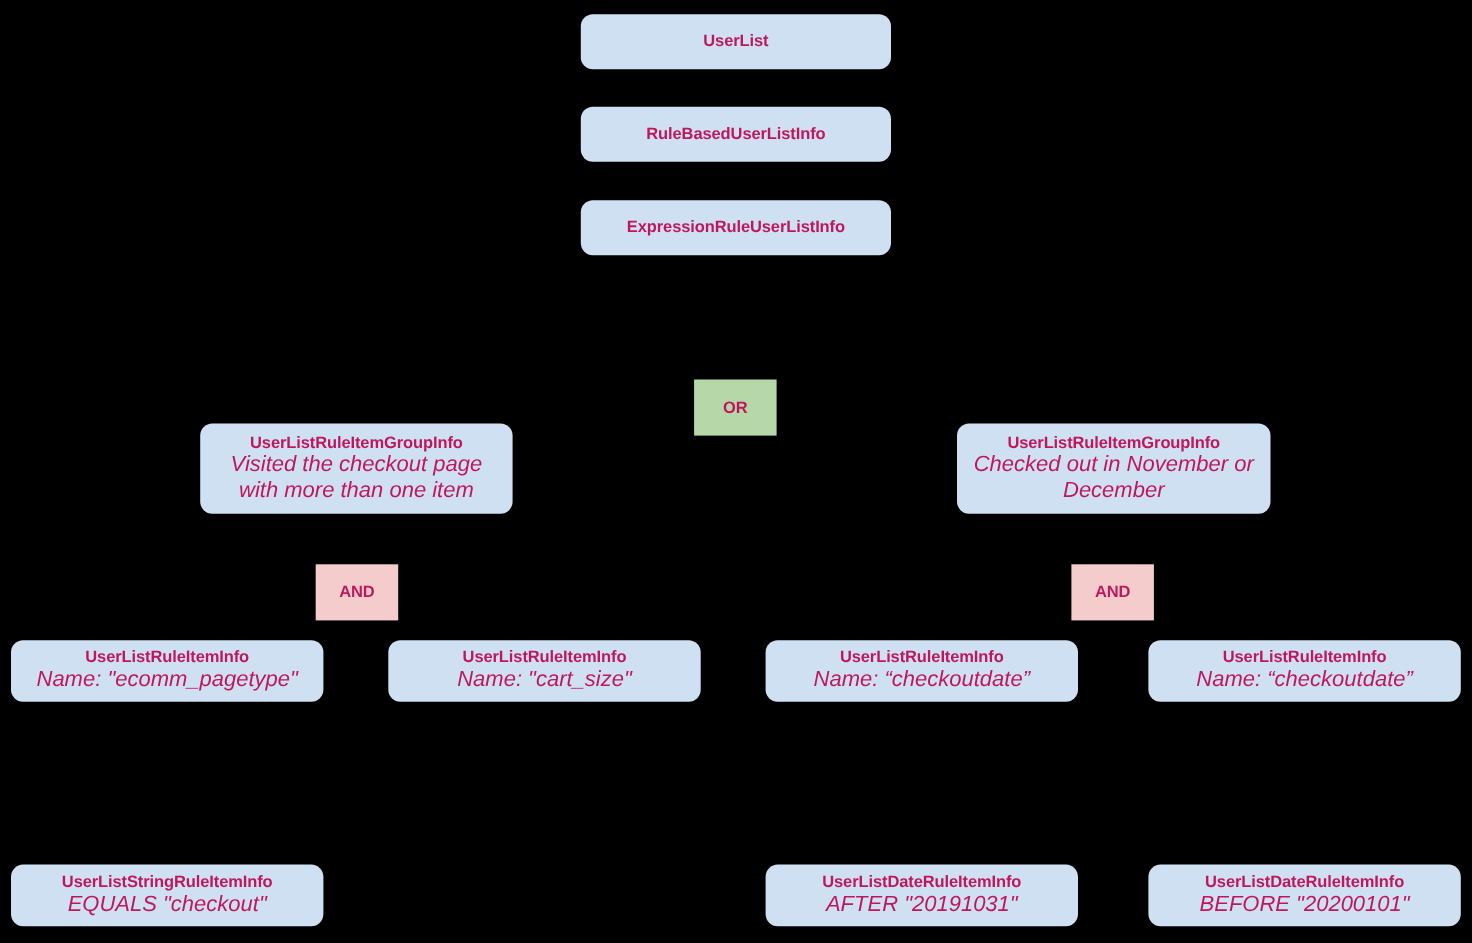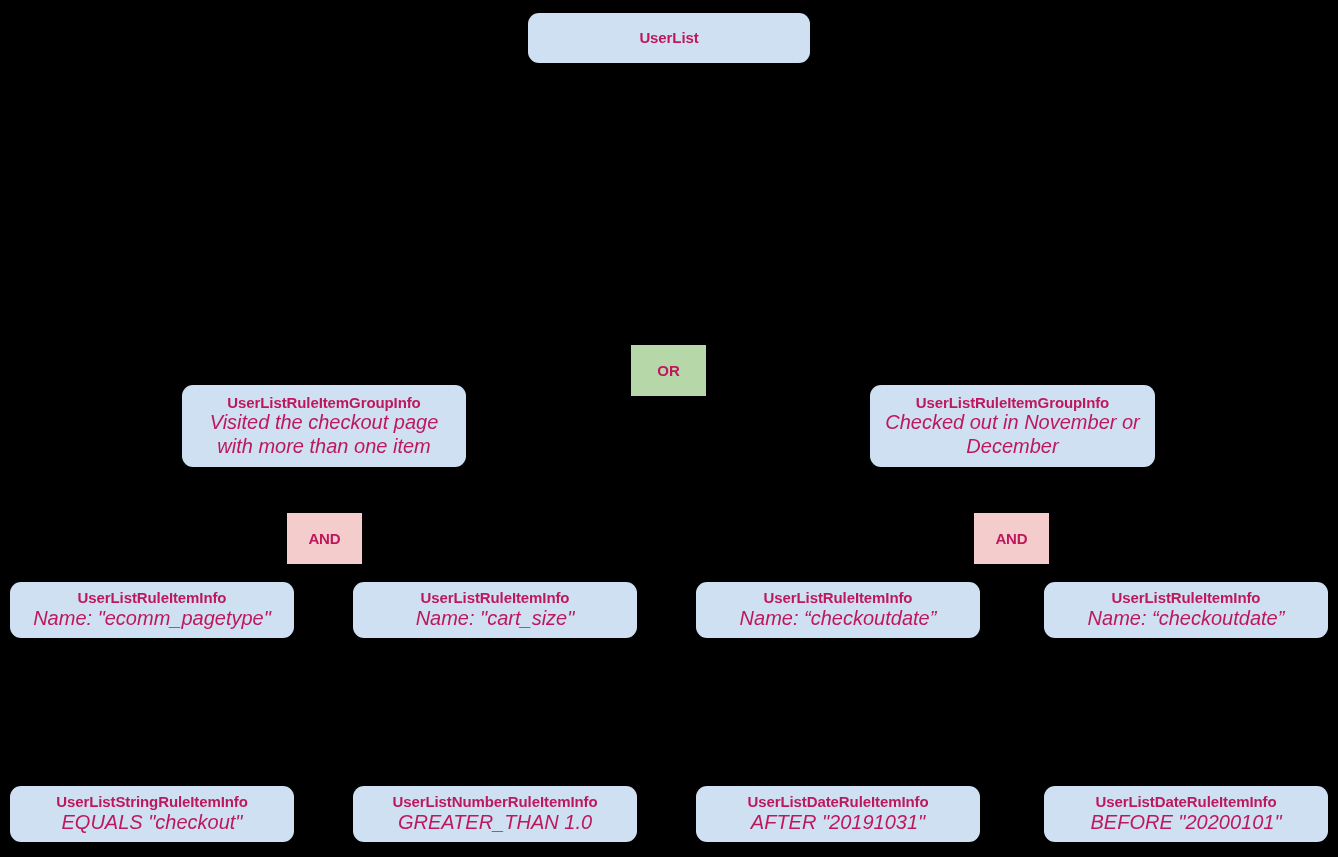--- a/index.html
+++ b/index.html
@@ -104,20 +104,26 @@
       <path d="M 495 638 L 495 778" fill="none" stroke="#000000" stroke-width="2"></path>
       <polygon points="488,777 502,777 495,789" fill="#000000"></polygon>
       <path d="M 838 638 L 838 778" fill="none" stroke="#000000" stroke-width="2"></path>
       <polygon points="831,777 845,777 838,789" fill="#000000"></polygon>
       <path d="M 1186 638 L 1186 778" fill="none" stroke="#000000" stroke-width="2"></path>
       <polygon points="1179,777 1193,777 1186,789" fill="#000000"></polygon>
     </svg>
 <div class="node class-box" style="left: 528px; top: 13px; width: 282px; height: 50px;">
       <div class="node-title">UserList</div>
     </div>
+    <div class="node class-box" style="left: 528px; top: 97px; width: 282px; height: 50px;">
+      <div class="node-title">RuleBasedUserListInfo</div>
+    </div>
+    <div class="node class-box" style="left: 528px; top: 182px; width: 282px; height: 50px;">
+      <div class="node-title">ExpressionRuleUserListInfo</div>
+    </div>
     <div class="node op-or" style="left: 631px; top: 345px; width: 75px; height: 51px;">
       <div class="node-title">OR</div>
     </div>
     <div class="node class-box wide-sub" style="left: 182px; top: 385px; width: 284px; height: 82px;">
       <div class="node-title">UserListRuleItemGroupInfo</div>
       <div class="node-sub">Visited the checkout page with more than one item</div>
     </div>
     <div class="node class-box wide-sub" style="left: 870px; top: 385px; width: 285px; height: 82px;">
       <div class="node-title">UserListRuleItemGroupInfo</div>
       <div class="node-sub">Checked out in November or December</div>
@@ -141,24 +147,20 @@
       <div class="node-sub">Name: “checkoutdate”</div>
     </div>
     <div class="node class-box wide-sub" style="left: 1044px; top: 582px; width: 284px; height: 56px;">
       <div class="node-title">UserListRuleItemInfo</div>
       <div class="node-sub">Name: “checkoutdate”</div>
     </div>
     <div class="node class-box wide-sub" style="left: 10px; top: 786px; width: 284px; height: 56px;">
       <div class="node-title">UserListStringRuleItemInfo</div>
       <div class="node-sub">EQUALS "checkout"</div>
     </div>
-    <div class="node class-box wide-sub" style="left: 353px; top: 786px; width: 284px; height: 56px;">
-      <div class="node-title">UserListNumberRuleItemInfo</div>
-      <div class="node-sub">GREATER_THAN 1.0</div>
-    </div>
     <div class="node class-box wide-sub" style="left: 696px; top: 786px; width: 284px; height: 56px;">
       <div class="node-title">UserListDateRuleItemInfo</div>
       <div class="node-sub">AFTER "20191031"</div>
     </div>
     <div class="node class-box wide-sub" style="left: 1044px; top: 786px; width: 284px; height: 56px;">
       <div class="node-title">UserListDateRuleItemInfo</div>
       <div class="node-sub">BEFORE "20200101"</div>
     </div>
   </div>
 

